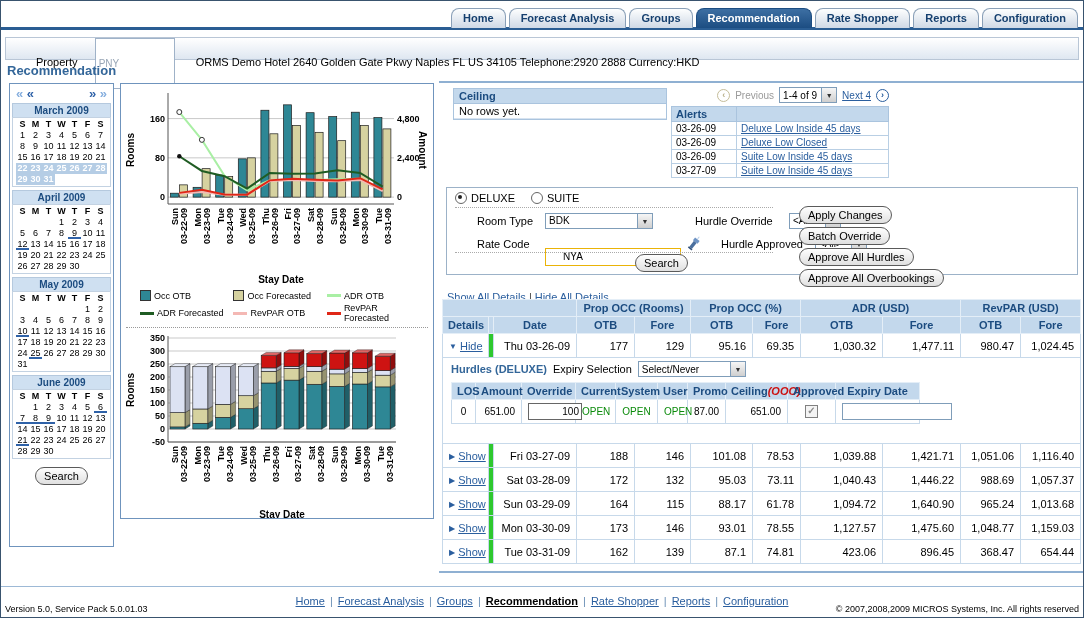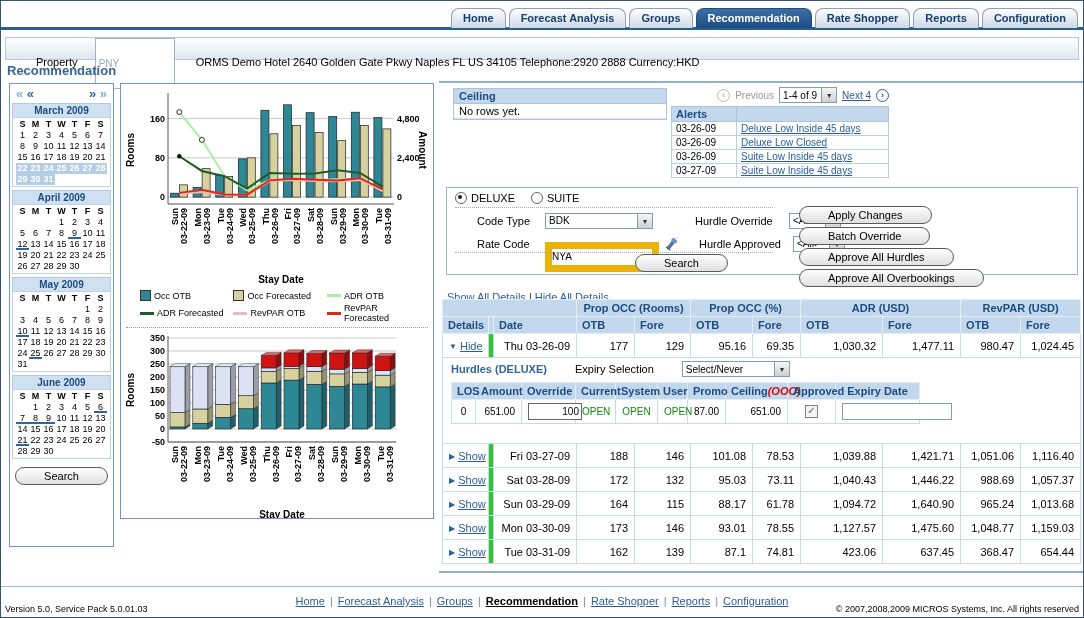--- a/index.html
+++ b/index.html
@@ -31,21 +31,21 @@
   .month{margin:2px 0 3px;}
   .month-title{background:#cfe0f1;color:#1c4c80;font-weight:bold;text-align:center;font-size:10px;
        padding:1px 0;border:1px solid #b5c9de;border-bottom:none;}
   .month-grid{border:1px solid #c3d2e2;background:#fff;display:grid;grid-template-columns:repeat(7,13px);
        font-size:9px;justify-content:center;padding:1px 0;}
   .dc{height:11px;line-height:11px;text-align:center;cursor:pointer;}
   .dow{font-weight:bold;cursor:default;}
   .sel{background:#b5cde5;color:#fff;font-weight:bold;}
   .und{box-shadow:inset 0 -2px 0 #2f62a8;}
   .pill-btn{border:1px solid #5a5a5a;border-radius:10px;background:linear-gradient(#fefefe,#e0e0e0);
-       font:11px "Liberation Sans",sans-serif;padding:2px 28px;cursor:pointer;white-space:nowrap;}
+       font:11px "Liberation Sans",sans-serif;padding:2px 8px;cursor:pointer;white-space:nowrap;}
   .cal-search{display:block;margin:8px auto 0;}
   
   .chart-panel{position:absolute;left:119px;top:82px;width:314px;height:436px;border:1px solid #6f94bd;
        background:#fff;box-sizing:border-box;padding:2px 1px;overflow:hidden;}
   .legend{display:flex;flex-wrap:wrap;font-size:9px;padding-left:18px;}
   .legend .li{display:flex;align-items:center;gap:3px;margin-bottom:2px;}
   .leg3 .li{width:32%;}
   .sw-rect{width:9px;height:9px;border:1px solid #333;flex:none;}
   .sw-line{width:14px;height:3px;flex:none;}
   .chart-divider{border-top:1px dotted #999;margin:2px 4px;}
@@ -78,45 +78,45 @@
   .filter-box{position:absolute;left:7px;top:104px;width:632px;height:88px;border:1px solid #9cb2c8;
        box-sizing:border-box;}
   .radio-row{padding:4px 8px 2px;display:flex;gap:16px;align-items:center;}
   .radio-opt{display:flex;gap:4px;align-items:center;cursor:pointer;}
   .radio{width:10px;height:10px;border-radius:50%;border:1px solid #666;background:#fff;position:relative;flex:none;}
   .radio.checked::after{content:"";position:absolute;left:2px;top:2px;width:4px;height:4px;border-radius:50%;background:#222;}
   .dotted{border-top:1px dotted #aaa;margin:1px 8px;width:318px;}
   .f-row{display:flex;align-items:center;height:21px;margin-left:30px;margin-top:2px;}
   .f-lbl1{width:68px;}
   .f-lbl2{width:94px;margin-left:42px;}
-  .txt-input{border:7px solid #eab308;height:14px;font:10px "Liberation Sans",sans-serif;padding:1px 0;margin-top:26px;}
+  .txt-input{border:1px solid #eab308;height:14px;font:10px "Liberation Sans",sans-serif;padding:1px 17px;margin-top:26px;}
   .flash{width:18px;height:16px;margin-left:4px;}
   .btn-col{position:absolute;left:352px;top:18px;display:flex;flex-direction:column;gap:3px;align-items:flex-start;}
   .dotted2{position:absolute;left:8px;top:64px;width:318px;border-top:1px dotted #aaa;}
   .search-btn{position:absolute;left:188px;top:66px;}
   
   .details-links{position:absolute;left:8px;top:208px;}
   .dsep{color:#444;margin:0 3px;}
   .occ-table{position:absolute;left:3px;top:216px;border-collapse:collapse;table-layout:fixed;width:638px;
        font-size:11px;}
   .occ-table thead th{background:#c3d8ec;color:#1c4c80;font-weight:bold;border:1px solid #e4eef7;
        padding:1px 5px;font-size:11px;height:14px;}
   .occ-table{border:1px solid #9db9d6;}
   .gh{text-align:center;}
   .th-details{text-align:left;}
-  .th-num,.th-date{text-align:left;}
+  .th-num,.th-date{text-align:center;}
   .occ-table tbody td{border:1px solid #c7d9ea;padding:0 6px;height:24px;box-sizing:border-box;}
   .num{text-align:right;}
   .date-cell{text-align:right;padding-right:10px;}
   .details-cell{padding:0 3px;white-space:nowrap;border-radius:12px;}
   .tg-arrow{color:#2a5e9e;font-size:8px;vertical-align:1px;}
   .green-cell{background:#2ec82e;padding:0;}
   .detail-cell{padding:2px 0 6px 2px;height:auto;position:relative;background:#fff;}
   .detail-wrap{position:relative;min-height:82px;}
-  .hurdles-head{display:flex;align-items:center;gap:28px;margin:3px 0 5px 2px;}
+  .hurdles-head{display:flex;align-items:center;gap:6px;margin:3px 0 5px 2px;}
   .hurdles-title{color:#336699;font-weight:bold;}
   .hurdles-table{border-collapse:collapse;font-size:10px;margin-left:2px;table-layout:fixed;width:452px;
        border:1px solid #9db9d6;}
   .hurdles-table th{background:#c3d8ec;color:#1c4c80;border:1px solid #e4eef7;padding:1px 2px;
        white-space:nowrap;font-size:10px;}
   .hurdles-table td{padding:2px 2px;white-space:nowrap;}
   .open-val{color:#0a8a0a;text-align:center;}
   .ooo{color:#cc1111;font-style:italic;}
   .cbx{display:inline-block;width:11px;height:11px;border:1px solid #808080;background:#f4f4f4;
        font-size:10px;line-height:10px;text-align:center;color:#8a8a8a;font-weight:bold;}
@@ -610,21 +610,21 @@
           <span class="radio checked"></span>
           <span>DELUXE</span>
         </span>
         <span class="radio-opt">
           <span class="radio"></span>
           <span>SUITE</span>
         </span>
       </div>
       <div class="dotted"></div>
       <div class="f-row">
-        <span class="f-lbl1">Code Type</span>
+        <span class="f-lbl1">Room Type</span>
         <span class="fselect" style="width:108px">
           <span class="fsel-text">BDK</span>
           <span class="fsel-btn">▼</span>
         </span>
         <span class="f-lbl2">Hurdle Override</span>
         <span class="fselect" style="width:52px">
           <span class="fsel-text">&lt;All&gt;</span>
           <span class="fsel-btn">▼</span>
         </span>
       </div>
@@ -819,21 +819,21 @@
           </tr>
           <tr>
             <td class="details-cell"><span class="tg-arrow">▶</span> <a>Show</a></td>
             <td class="green-cell"></td>
             <td class="date-cell">Tue 03-31-09</td>
             <td class="num">162</td>
             <td class="num">139</td>
             <td class="num">87.1</td>
             <td class="num">74.81</td>
             <td class="num">423.06</td>
-            <td class="num">637.45</td>
+            <td class="num">896.45</td>
             <td class="num">368.47</td>
             <td class="num">654.44</td>
           </tr>
         </tbody>
     </table>
   </div>
 
   <div class="footer">
     <div class="footer-links" id="footer-links"><a>Home</a><span class="fsep">|</span><a>Forecast Analysis</a><span class="fsep">|</span><a>Groups</a><span class="fsep">|</span><a class="current">Recommendation</a><span class="fsep">|</span><a>Rate Shopper</a><span class="fsep">|</span><a>Reports</a><span class="fsep">|</span><a>Configuration</a></div>
     <div class="version">Version 5.0, Service Pack 5.0.01.03</div>

